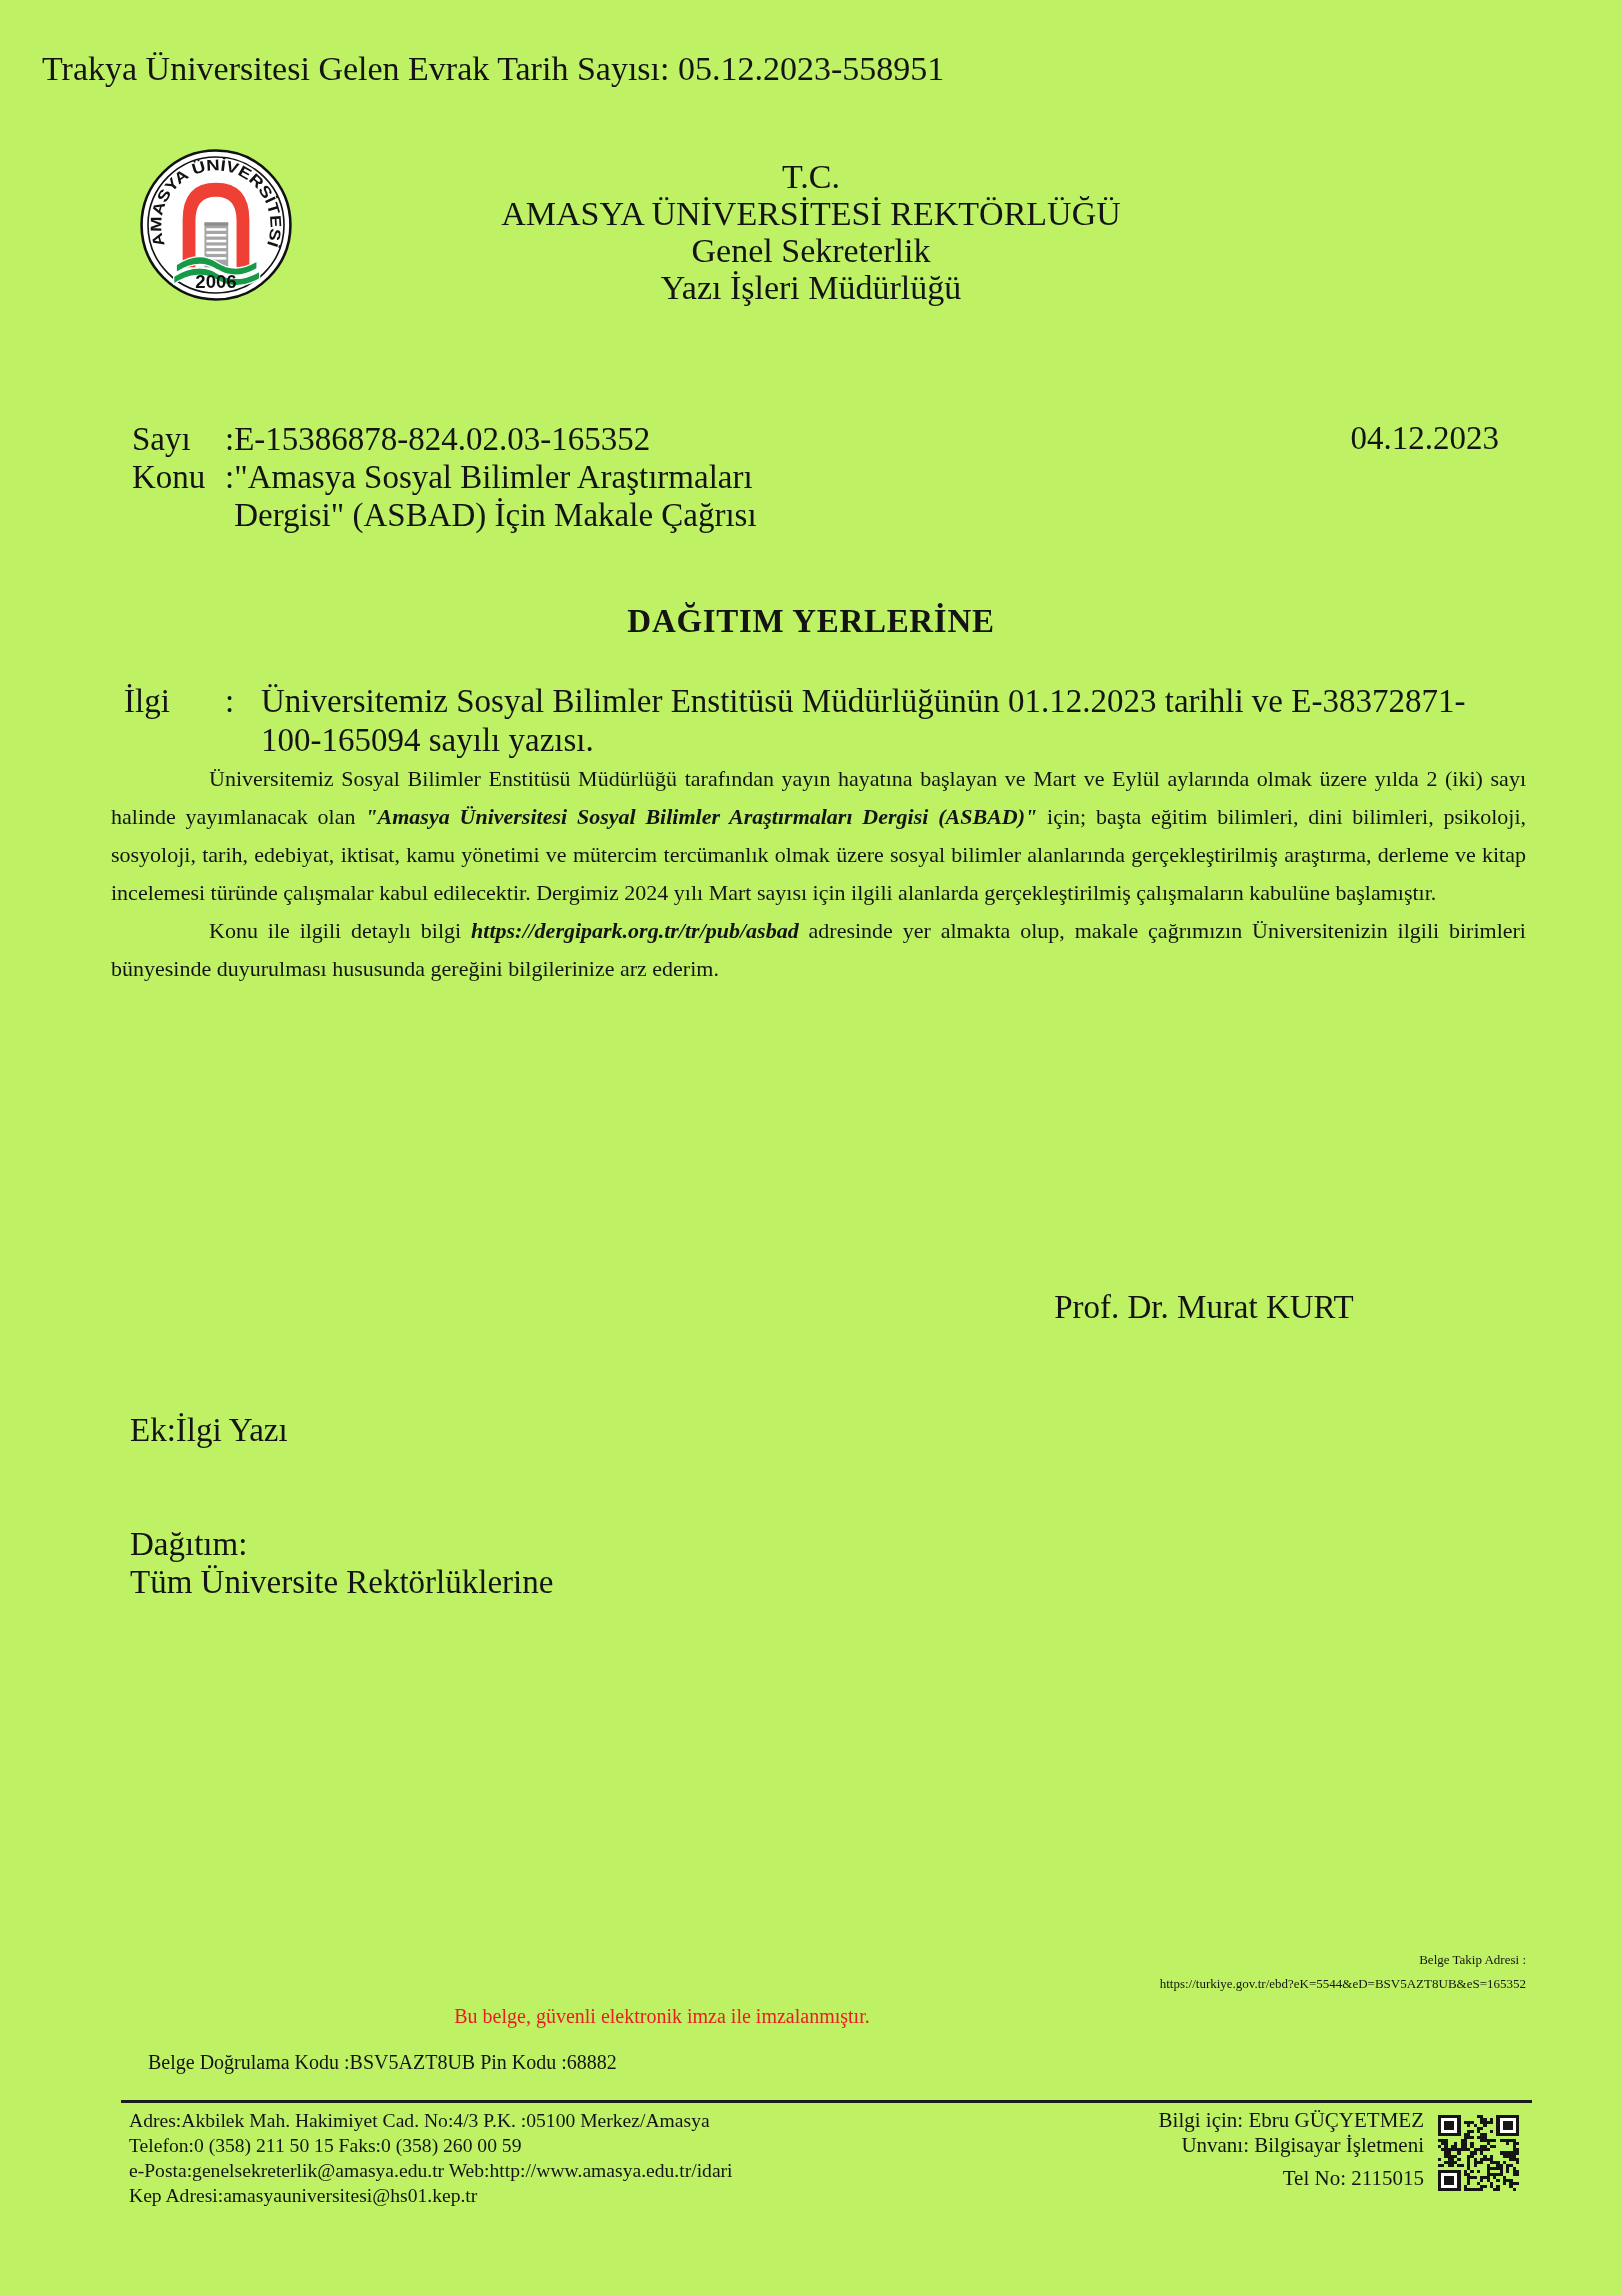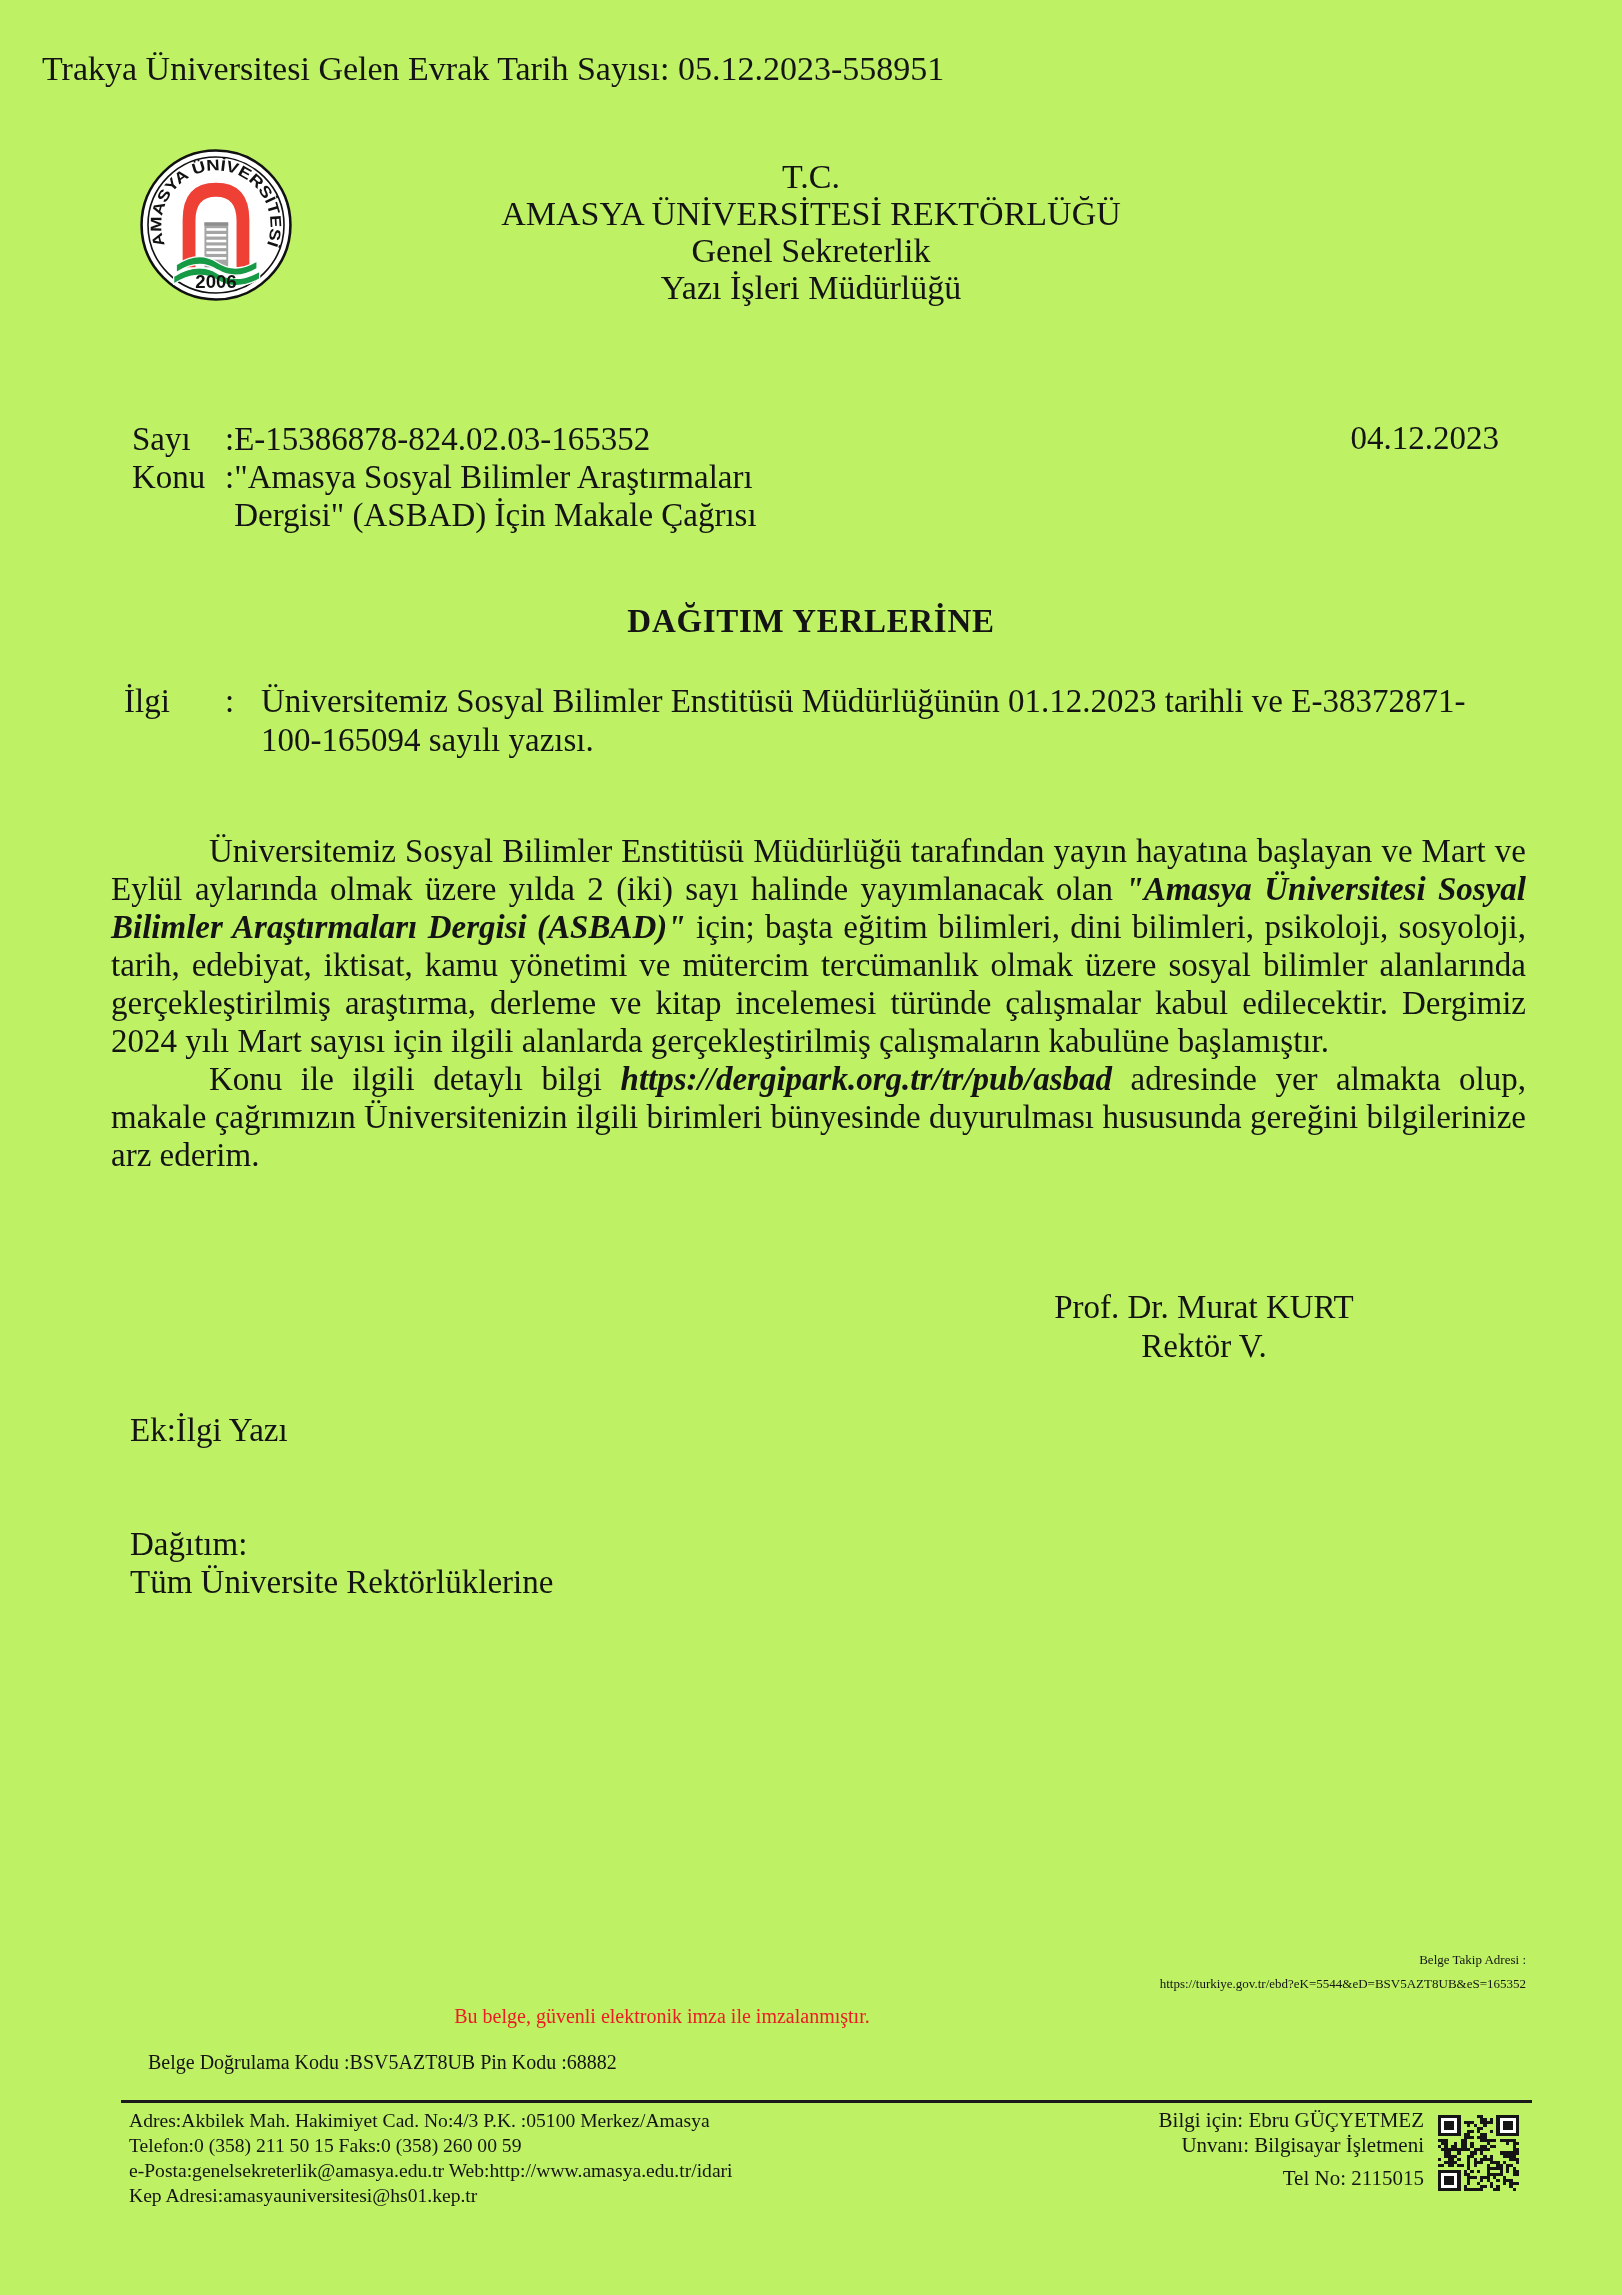--- a/index.html
+++ b/index.html
@@ -34,22 +34,22 @@
     text-align:center;font-weight:bold;font-size:33px;letter-spacing:0.7px;
   }
   .ilgi-block{
     position:absolute;left:124px;top:682px;width:1400px;
     font-size:33px;line-height:39px;display:flex;
   }
   .ilgi-label{flex:0 0 101px;}
   .ilgi-colon{flex:0 0 36px;}
   .ilgi-text{flex:1 1 auto;}
   .body-block{
-    position:absolute;left:111px;top:832px;width:1415px;
-    font-size:33px;line-height:38px;text-align:justify;
+    position:absolute;left:111px;top:760px;width:1415px;
+    font-size:22px;line-height:38px;text-align:justify;
   }
   .body-block p{margin:0;text-indent:98px;}
   .bold-italic{font-weight:bold;font-style:italic;}
   .signature-block{
     position:absolute;left:949px;top:1288px;width:510px;
     text-align:center;font-size:33px;line-height:39px;
   }
   .ek-line{position:absolute;left:130px;top:1412px;font-size:33px;}
   .dagitim-block{position:absolute;left:130px;top:1525px;font-size:33px;line-height:38px;}
   .esign-notice{
@@ -134,21 +134,20 @@
     <span class="ilgi-text">Üniversitemiz Sosyal Bilimler Enstitüsü Müdürlüğünün 01.12.2023 tarihli ve E-38372871-100-165094 sayılı yazısı.</span>
   </div>
 
   <div class="body-block">
     <p><span>Üniversitemiz Sosyal Bilimler Enstitüsü Müdürlüğü tarafından yayın hayatına başlayan ve Mart ve Eylül aylarında olmak üzere yılda 2 (iki) sayı halinde yayımlanacak olan </span><span class="bold-italic">"Amasya Üniversitesi Sosyal Bilimler Araştırmaları Dergisi (ASBAD)"</span><span> için; başta eğitim bilimleri, dini bilimleri, psikoloji, sosyoloji, tarih, edebiyat, iktisat, kamu yönetimi ve mütercim tercümanlık olmak üzere sosyal bilimler alanlarında gerçekleştirilmiş araştırma, derleme ve kitap incelemesi türünde çalışmalar kabul edilecektir. Dergimiz 2024 yılı Mart sayısı için ilgili alanlarda gerçekleştirilmiş çalışmaların kabulüne başlamıştır.</span></p>
     <p><span>Konu ile ilgili detaylı bilgi </span><a class="doc-link bold-italic">https://dergipark.org.tr/tr/pub/asbad</a><span> adresinde yer almakta olup, makale çağrımızın Üniversitenizin ilgili birimleri bünyesinde duyurulması hususunda gereğini bilgilerinize arz ederim.</span></p>
   </div>
 
   <div class="signature-block">
     <div>Prof. Dr. Murat KURT</div>
-    <div>Rektör V.</div>
   </div>
 
   <div class="ek-line">Ek:İlgi Yazı</div>
   <div class="dagitim-block">
     <div>Dağıtım:</div>
     <div>Tüm Üniversite Rektörlüklerine</div>
   </div>
 
   <div class="esign-notice">Bu belge, güvenli elektronik imza ile imzalanmıştır.</div>
   <div class="verify-line">Belge Doğrulama Kodu :BSV5AZT8UB Pin Kodu :68882</div>

